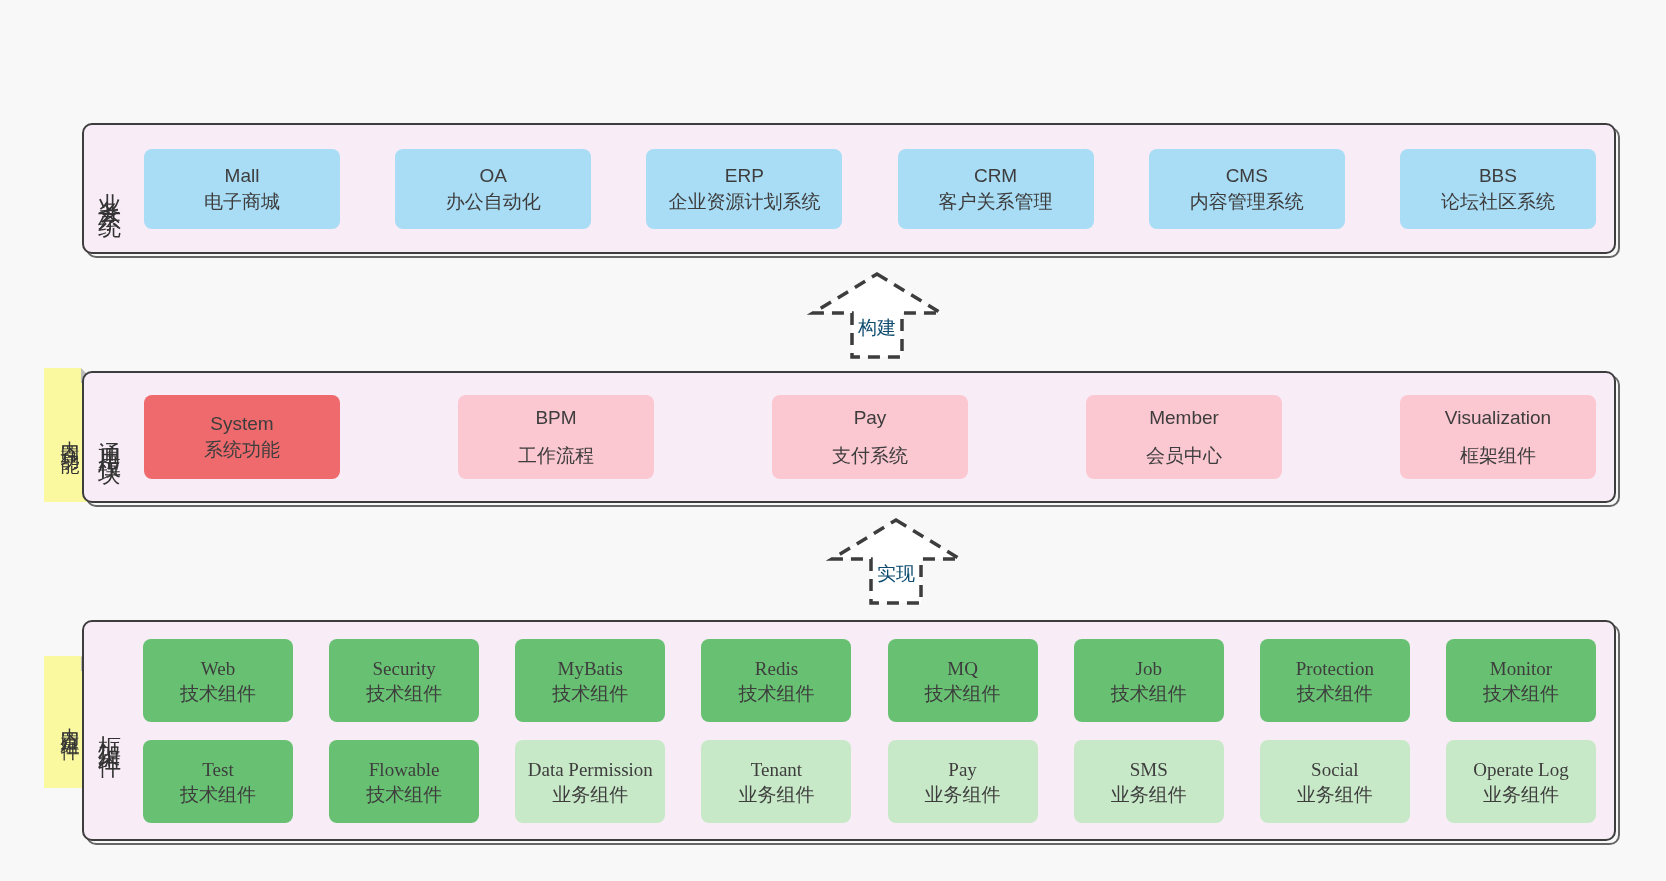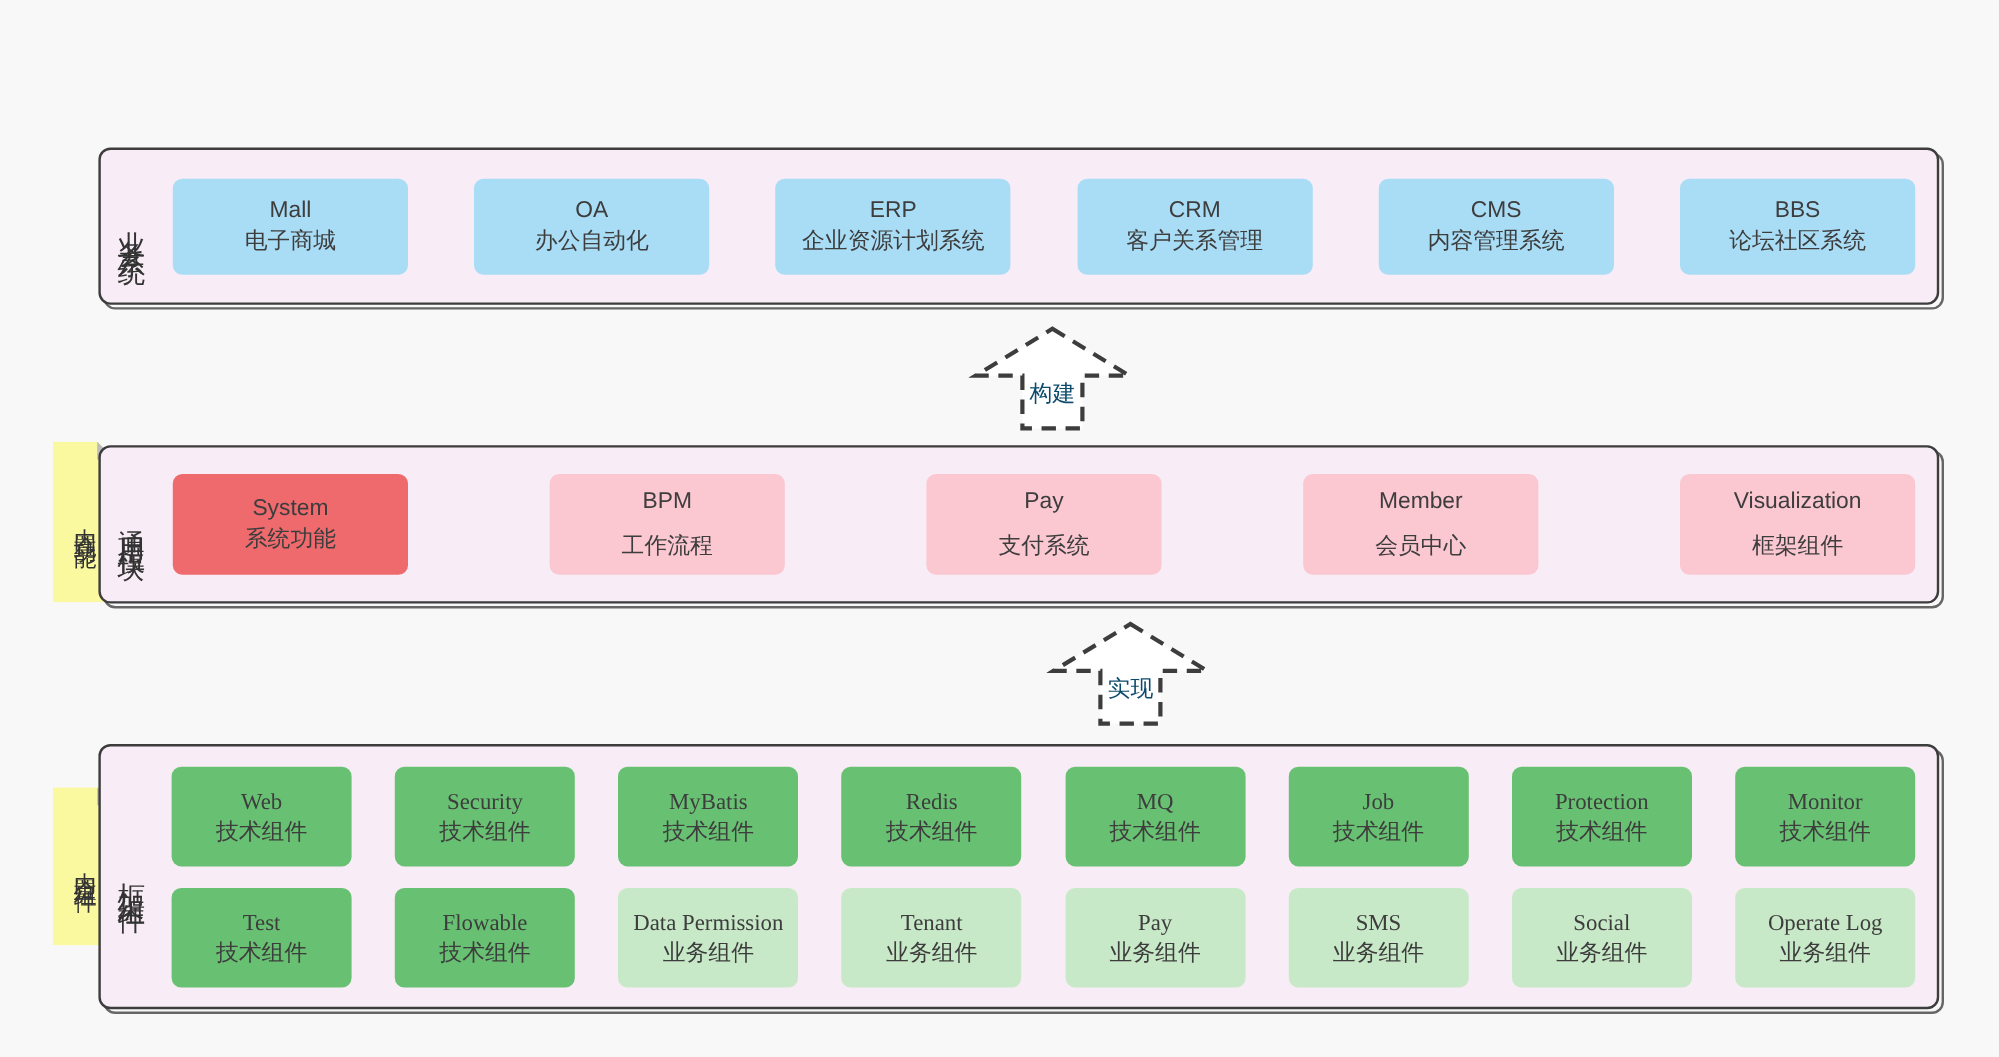--- a/index.html
+++ b/index.html
@@ -133,21 +133,21 @@
         <span class="bn">Member</span>
         <span class="bd">会员中心</span>
       </div>
     <div class="box pink w-lg h-84">
         <span class="bn">Visualization</span>
         <span class="bd">框架组件</span>
       </div>
   </div>
 </div>
 
-<div class="arrow" style="left:872px;top:516px;">
+<div class="arrow" style="left:826px;top:516px;">
   <svg width="140" height="90" viewBox="0 0 140 90">
     <path d="M70 4 L134 43 L95 43 L95 87 L45 87 L45 43 L6 43 Z" fill="#ffffff" stroke="#3d3d3d" stroke-width="3.5" stroke-dasharray="12 8"></path>
   </svg>
   <span class="arrow-label">实现</span>
 </div>
 
 <div class="panel" style="top:620px;height:221px;">
   <span class="panel-label">框架组件</span>
   <div class="rows">
     <div class="row">

